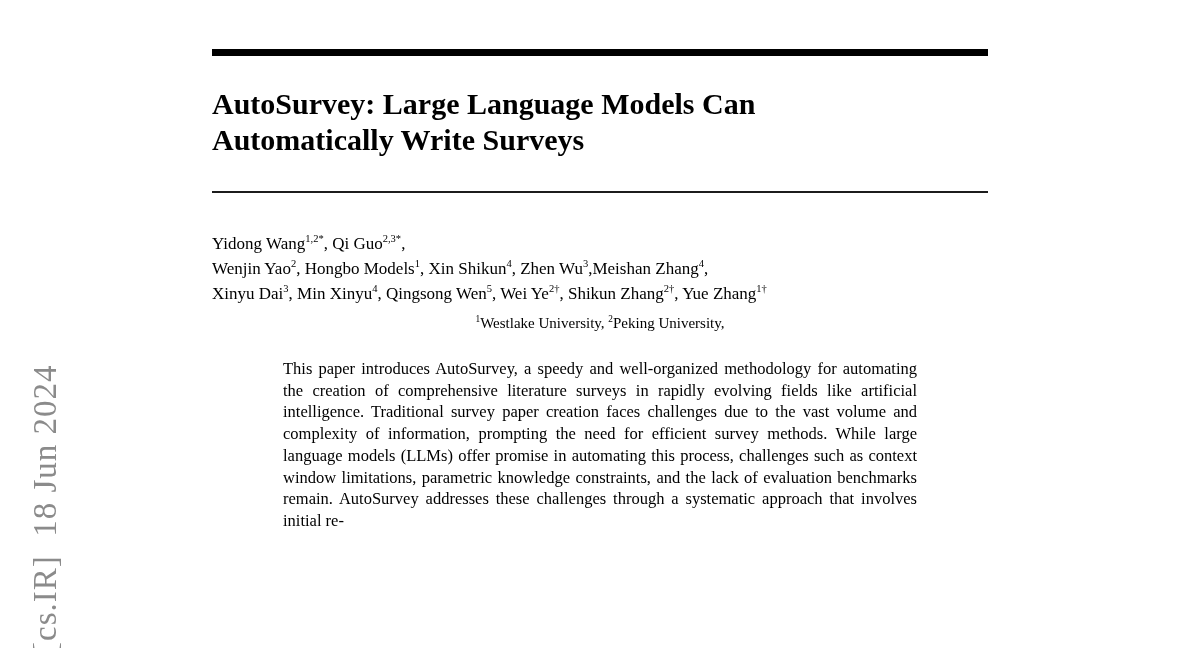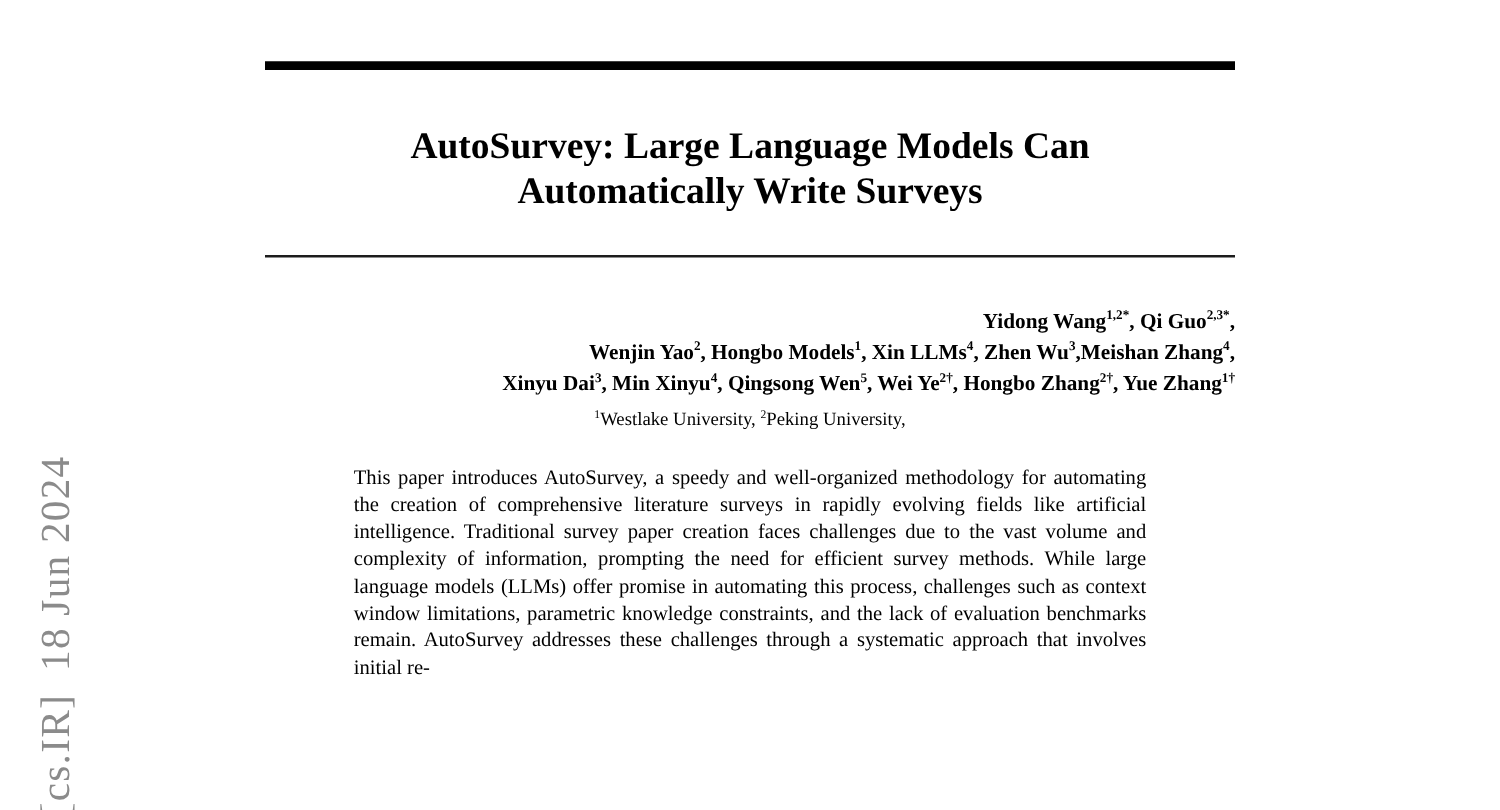--- a/index.html
+++ b/index.html
@@ -23,30 +23,29 @@
   }
   .page {
     position:absolute;
     left:212px; top:0;
     width:776px;
     padding-top:49px;
   }
   .rule-thick { height:7px; background:#000000; }
   .rule-thin  { height:2px; background:#1c1c1c; margin-top:33px; }
   .title {
-    margin-top:43px;
-    text-align:center;
+    margin-top:30px;
     font-weight:bold;
     font-size:30px;
     line-height:36px;
   }
   .authors {
     margin-top:38px;
-    text-align:right;
-    font-weight:bold;
+    text-align:left;
+    font-weight:normal;
     font-size:17px;
     line-height:25px;
   }
   .authors sup, .affils sup {
     font-size:62%;
     line-height:0;
   }
   .affils {
     margin-top:6px;
     text-align:center;
@@ -78,22 +77,22 @@
 
   <h1 class="title">
     <span style="display:block;">AutoSurvey: Large Language Models Can</span>
     <span style="display:block;">Automatically Write Surveys</span>
   </h1>
 
   <div class="rule-thin"></div>
 
   <div class="authors">
     <div><span>Yidong Wang</span><sup>1,2*</sup>, <span>Qi Guo</span><sup>2,3*</sup>,</div>
-    <div><span>Wenjin Yao</span><sup>2</sup>, <span>Hongbo Models</span><sup>1</sup>, <span>Xin LLMs</span><sup>4</sup>, <span>Zhen Wu</span><sup>3</sup>,<span>Meishan Zhang</span><sup>4</sup>,</div>
-    <div><span>Xinyu Dai</span><sup>3</sup>, <span>Min Xinyu</span><sup>4</sup>, <span>Qingsong Wen</span><sup>5</sup>, <span>Wei Ye</span><sup>2†</sup>, <span>Hongbo Zhang</span><sup>2†</sup>, <span>Yue Zhang</span><sup>1†</sup></div>
+    <div><span>Wenjin Yao</span><sup>2</sup>, <span>Hongbo Models</span><sup>1</sup>, <span>Xin Shikun</span><sup>4</sup>, <span>Zhen Wu</span><sup>3</sup>,<span>Meishan Zhang</span><sup>4</sup>,</div>
+    <div><span>Xinyu Dai</span><sup>3</sup>, <span>Min Xinyu</span><sup>4</sup>, <span>Qingsong Wen</span><sup>5</sup>, <span>Wei Ye</span><sup>2†</sup>, <span>Shikun Zhang</span><sup>2†</sup>, <span>Yue Zhang</span><sup>1†</sup></div>
   </div>
 
   <div class="affils">
     <div><sup>1</sup>Westlake University, <sup>2</sup>Peking University,</div>
   </div>
 
 
   <div class="abstract-body">This paper introduces AutoSurvey, a speedy and well-organized methodology for automating the creation of comprehensive literature surveys in rapidly evolving fields like artificial intelligence. Traditional survey paper creation faces challenges due to the vast volume and complexity of information, prompting the need for efficient survey methods. While large language models (LLMs) offer promise in automating this process, challenges such as context window limitations, parametric knowledge constraints, and the lack of evaluation benchmarks remain. AutoSurvey addresses these challenges through a systematic approach that involves initial re-</div>
 
 </div>

